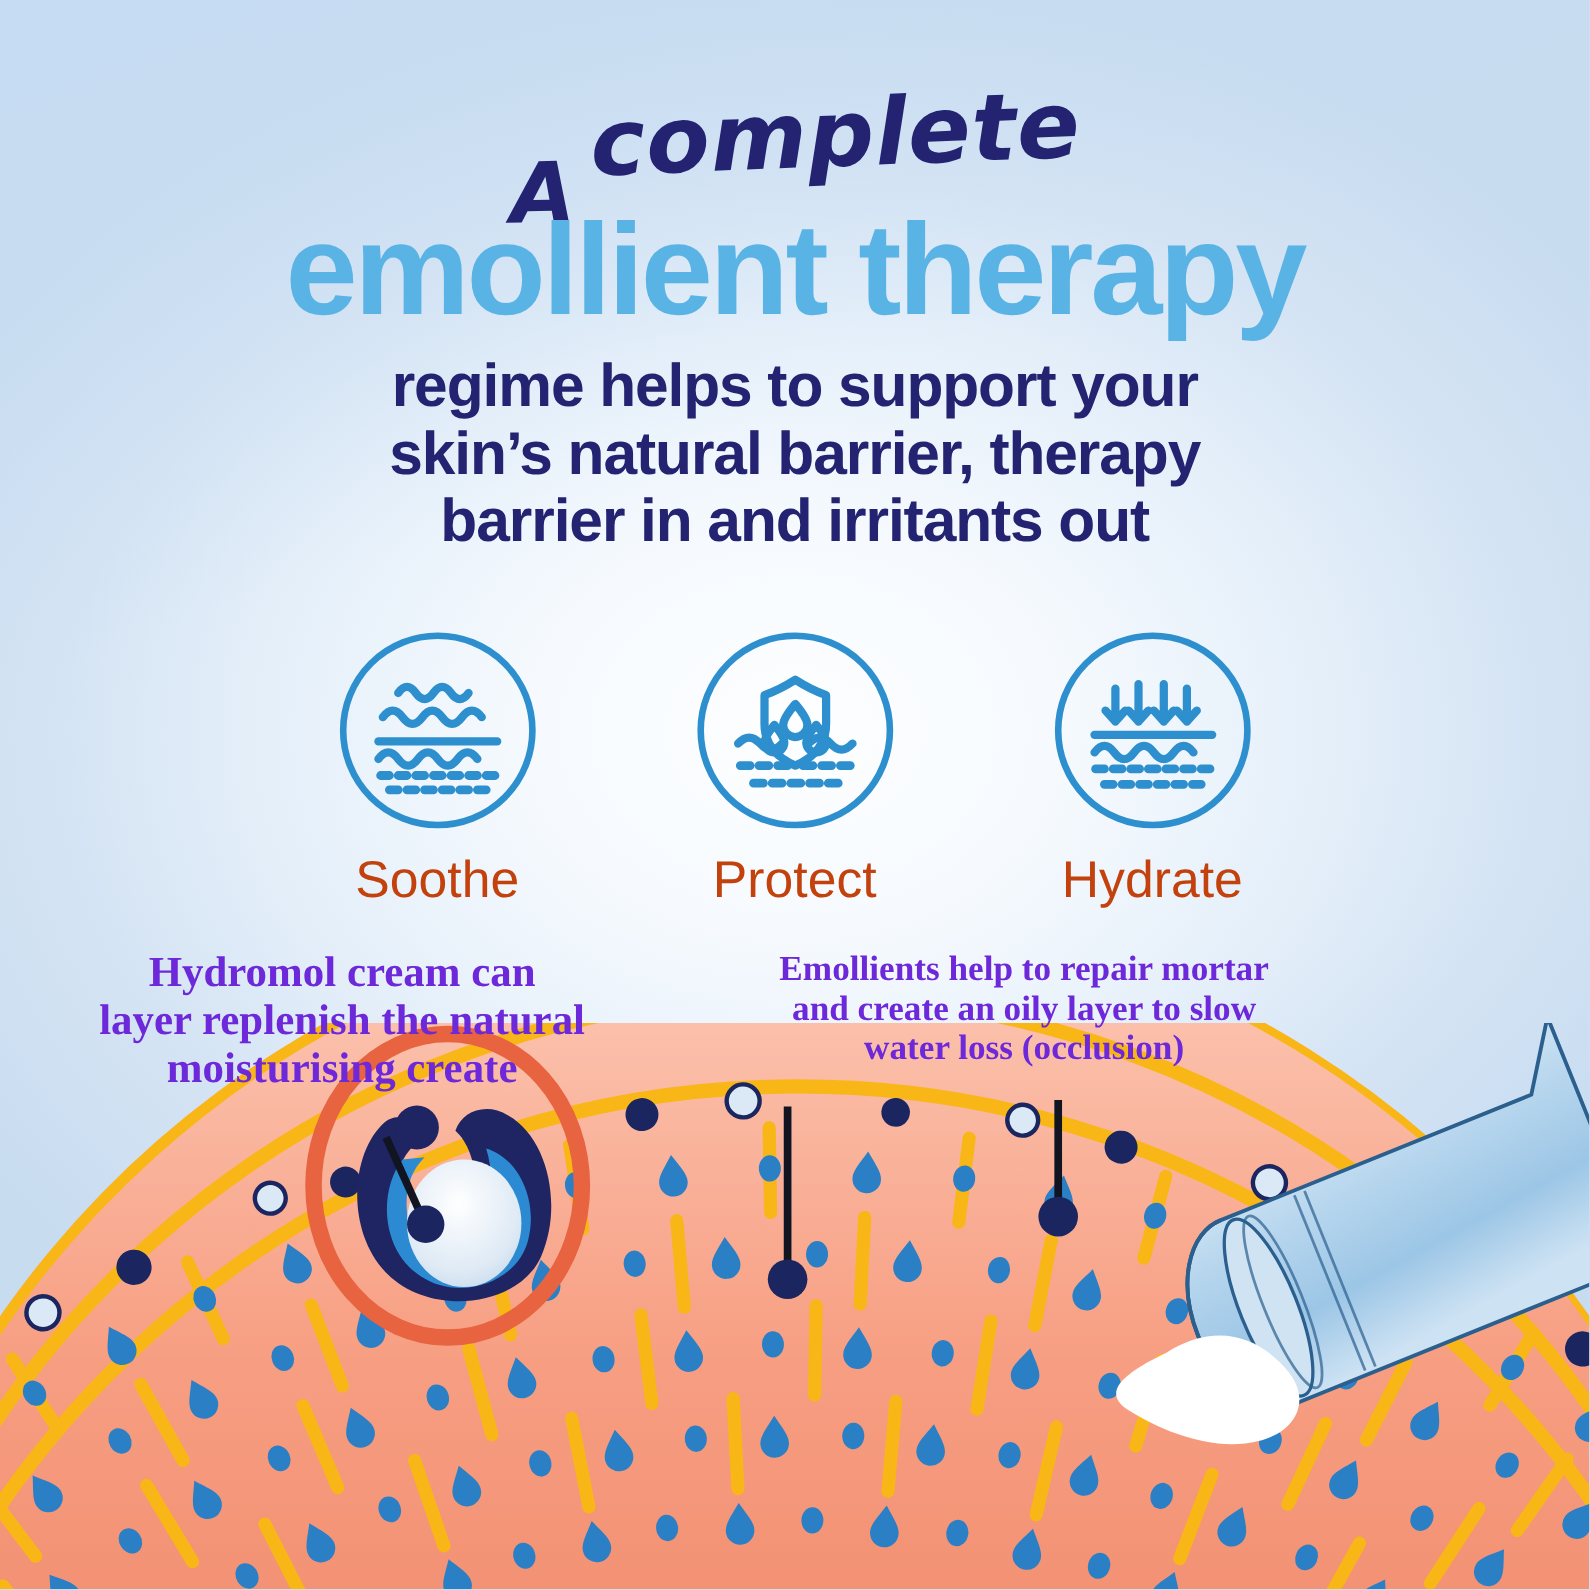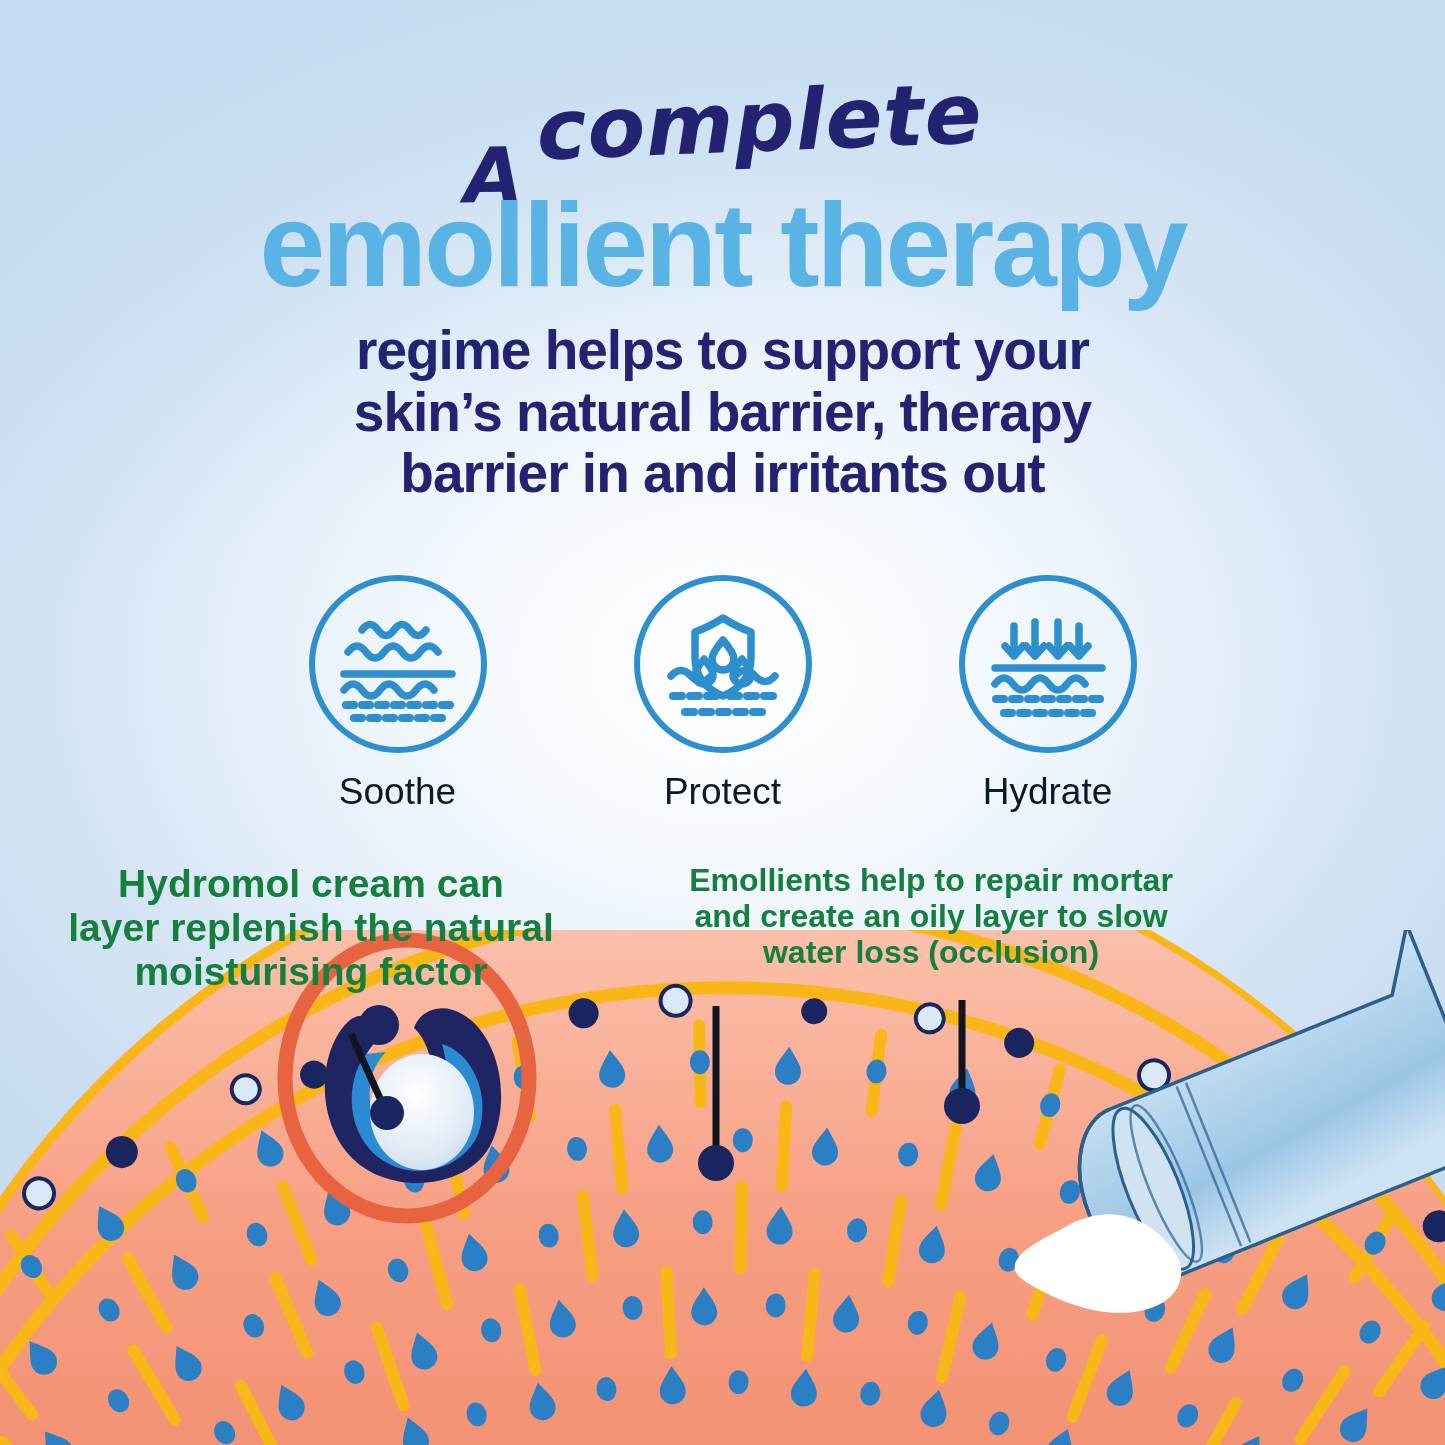--- a/index.html
+++ b/index.html
@@ -71,29 +71,29 @@
     width:178px; height:178px; margin:0 auto;
     border:6px solid #2d8fcd; border-radius:50%;
     display:flex; align-items:center; justify-content:center;
     background:transparent;
   }
   .icon-circle svg{ display:block; }
   .icon-label{
     margin-top:18px;
     font-family:"Liberation Sans", sans-serif;
     font-weight:400;
-    font-size:37px; color:#0f172a; letter-spacing:0px;
+    font-size:47px; color:#c2410c; letter-spacing:0px;
   }
 
   
   .callout{
     position:absolute; z-index:9;
-    font-family:Liberation Sans, sans-serif;
+    font-family:Liberation Serif, serif;
     font-weight:700;
-    color:#15803d;
+    color:#6d28d9;
     text-align:center;
     line-height:1.13;
   }
   #callout-left{
     top:862px; left:62px; width:498px; font-size:39px;
   }
   #callout-right{
     top:862px; left:604px; width:654px; font-size:32px;
   }
   .callout div{ white-space:nowrap; }
@@ -191,21 +191,21 @@
         </svg>
       </span>
     </div>
     <div class="icon-label">Hydrate</div>
   </div>
 </div>
 
 <div class="callout" id="callout-left">
   <div>Hydromol cream can</div>
   <div>layer replenish the natural</div>
-  <div>moisturising factor</div>
+  <div>moisturising create</div>
 </div>
 
 <div class="callout" id="callout-right">
   <div>Emollients help to repair mortar</div>
   <div>and create an oily layer to slow</div>
   <div>water loss (occlusion)</div>
 </div>
 
 <div id="illustration">
 <svg width="1445" height="515" viewBox="0 0 1445 515">

